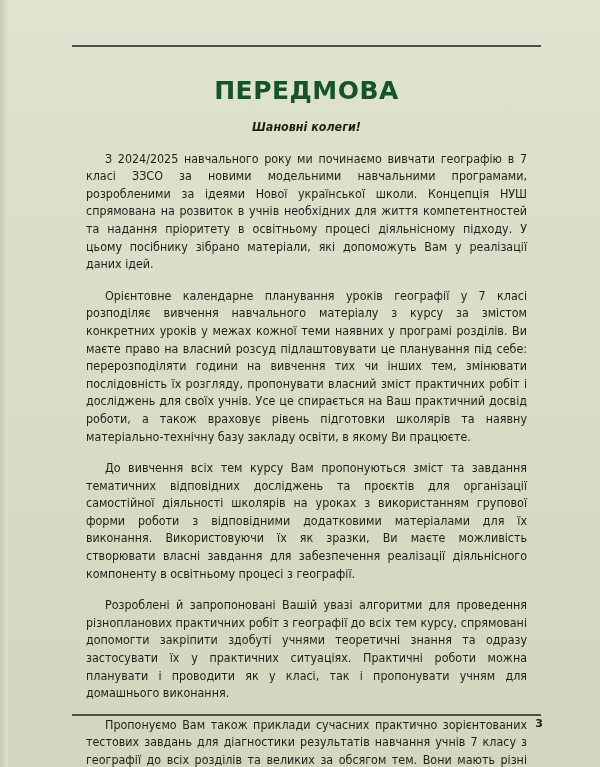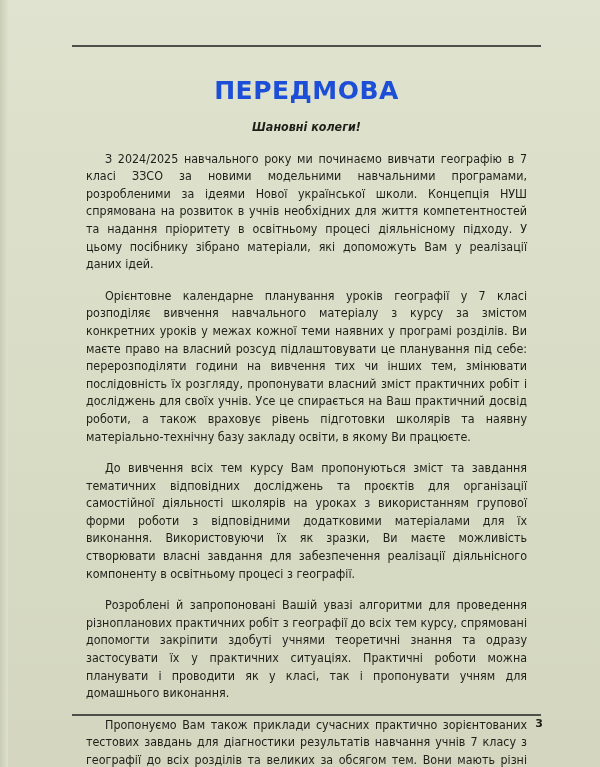--- a/index.html
+++ b/index.html
@@ -33,21 +33,21 @@
   .title {
     position: absolute;
     top: 76px;
     left: 72px;
     width: 469px;
     text-align: center;
     font-family: "DejaVu Sans", sans-serif;
     font-weight: bold;
     font-size: 25px;
     letter-spacing: 0.5px;
-    color: #1d4ed8;
+    color: #14532d;
     margin: 0;
   }
   .body {
     position: absolute;
     top: 118px;
     left: 72px;
     width: 469px;
     font-size: 12.4px;
     line-height: 17.6px;
     text-align: justify;

